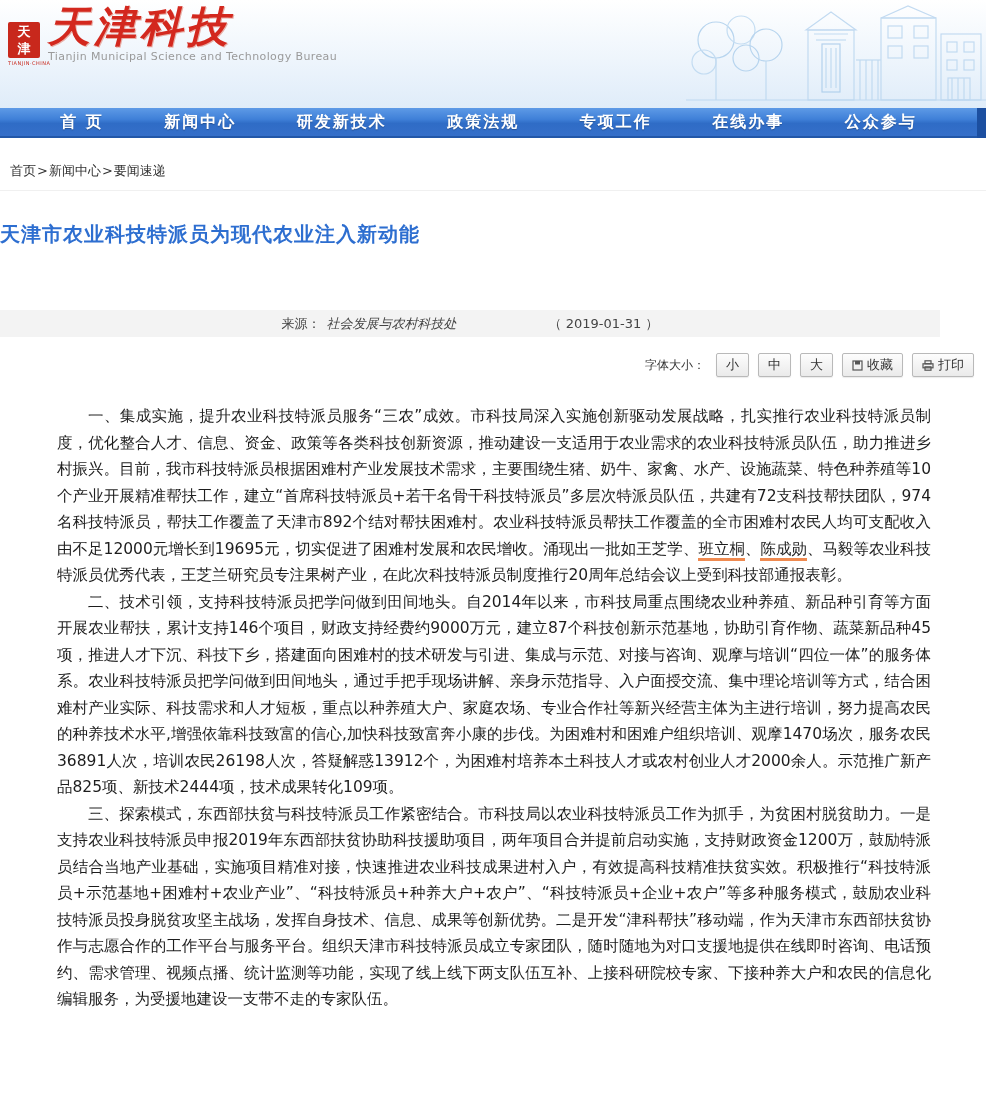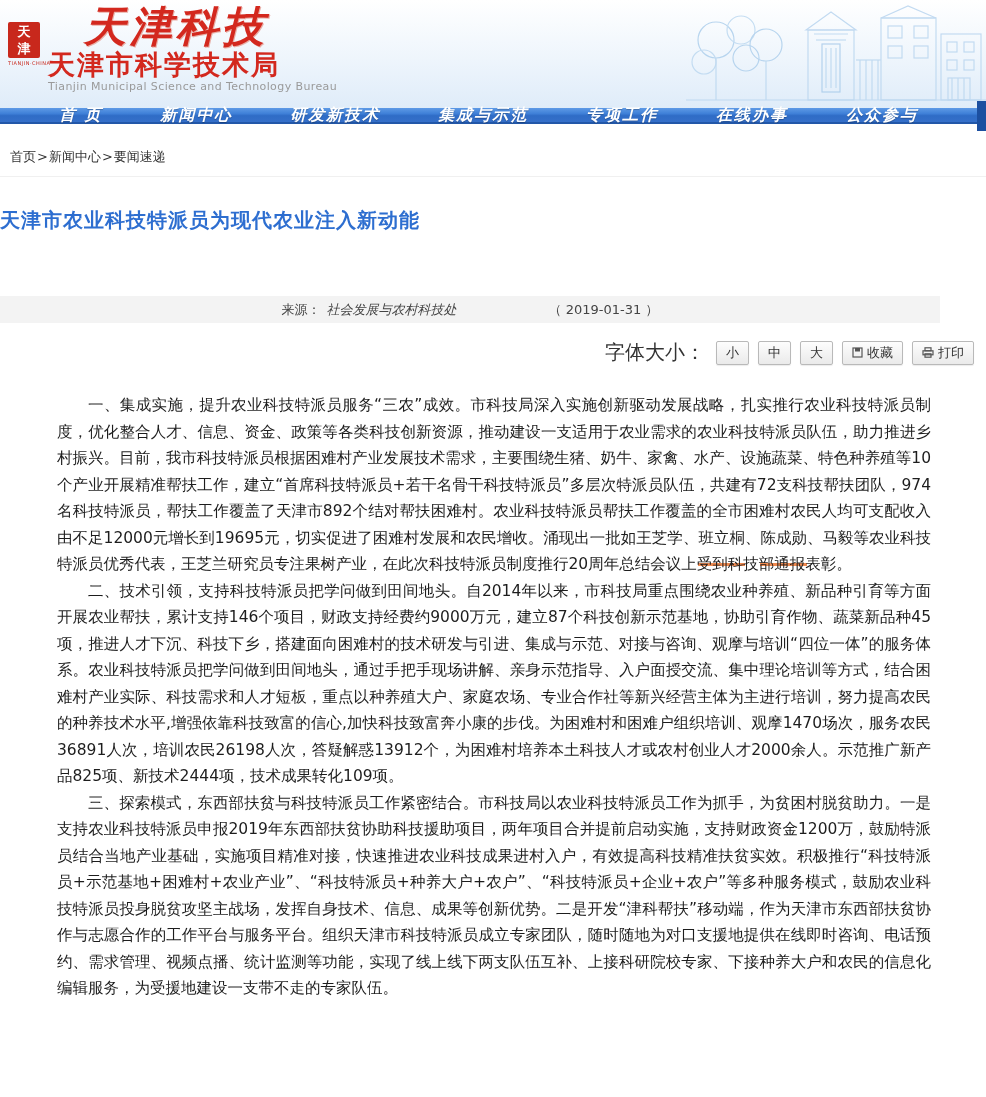--- a/index.html
+++ b/index.html
@@ -40,37 +40,36 @@
     white-space: nowrap;
   }
   .brand { position: absolute; left: 48px; top: 4px; }
   .brand-cn {
     font-family: "DejaVu Serif", "Liberation Serif", serif;
     font-weight: bold; font-style: italic;
     font-size: 42px; line-height: 46px;
     color: #d3281e;
     letter-spacing: 4px;
     text-shadow: 1px 1px 0 #e8b0a8;
-    margin-left: 36px;
   }
   .brand-bureau {
     font-weight: bold; font-size: 27px; line-height: 30px;
     color: #d3281e; letter-spacing: 2px;
   }
   .brand-en {
     font-size: 11px; color: #9a9a9a; margin-top: 0; letter-spacing: 0.4px;
   }
 
   
   .main-nav {
     position: relative;
-    width: 986px; height: 16px;
+    width: 986px; height: 30px;
     background: linear-gradient(180deg, #5e9ae6 0%, #3f80d8 40%, #2f6cc6 55%, #356fc9 100%);
     border-bottom: 2px solid #2257a8;
-    display: flex; align-items: center; font-style: italic;
+    display: flex; align-items: center;
   }
   .nav-items {
     flex: 1 1 auto;
     display: flex; justify-content: space-around; align-items: center;
     padding: 0 30px;
   }
   .nav-item {
     color: #ffffff; font-size: 16px; font-weight: bold;
     letter-spacing: 2px; cursor: pointer; white-space: nowrap;
     text-shadow: 0 1px 1px rgba(0,0,0,0.25);
@@ -105,21 +104,21 @@
   }
   .source-bar .src-label { margin-right: 6px; }
   .source-bar .src-name { margin-right: 92px; font-style: italic; }
 
   
   .toolbar {
     margin: 16px 12px 0 0;
     display: flex; justify-content: flex-end; align-items: center;
     gap: 9px;
   }
-  .toolbar-label { font-size: 20px; color: #333; margin-right: 2px; }
+  .toolbar-label { font-size: 12px; color: #333; margin-right: 2px; }
   .tb-btn {
     display: inline-flex; align-items: center; gap: 4px;
     border: 1px solid #b9b9b9; border-radius: 2px;
     background: linear-gradient(180deg, #fdfdfd, #eaeaea);
     padding: 2px 9px;
     font-size: 13px; color: #333;
     font-family: inherit;
     cursor: pointer;
     box-shadow: 0 1px 1px rgba(0,0,0,0.08);
   }
@@ -129,21 +128,21 @@
   .article-body {
     margin: 26px 55px 0 57px;
     font-size: 15.5px;
     line-height: 26.5px;
     color: #1d1d1d;
     text-align: justify;
   }
   .article-body p { text-indent: 2em; }
   .name-underline {
     border-bottom: 3px solid #ef8a50;
-    padding-bottom: 16px;
+    padding-bottom: 0px;
   }
 </style>
 </head>
 <body>
 
 <div class="site-header">
   <svg class="header-sketch" viewBox="0 0 300 108" fill="none" stroke="#b9d5ef" stroke-width="1.2">
 
     <polygon points="120,30 145,12 170,30"></polygon>
     <rect x="122" y="30" width="46" height="70"></rect>
@@ -189,31 +188,30 @@
   <div class="seal">
     <div class="seal-box">
       <span>天</span>
       <span>津</span>
     </div>
     <div class="seal-caption">TIANJIN·CHINA</div>
   </div>
 
   <div class="brand">
     <div class="brand-cn">天津科技</div>
-    <div class="brand-bureau">天津市科学技术局</div>
     <div class="brand-en">Tianjin Municipal Science and Technology Bureau</div>
   </div>
 </div>
 
 <div class="main-nav">
   <div class="nav-items">
     <span class="nav-item">首 页</span>
     <span class="nav-item">新闻中心</span>
     <span class="nav-item">研发新技术</span>
-    <span class="nav-item">集成与示范</span>
+    <span class="nav-item">政策法规</span>
     <span class="nav-item">专项工作</span>
     <span class="nav-item">在线办事</span>
     <span class="nav-item">公众参与</span>
   </div>
   <div class="nav-endcap"></div>
 </div>
 
 <div class="breadcrumb">
   <span>首页</span><span class="crumb-sep">&gt;</span><span>新闻中心</span><span class="crumb-sep">&gt;</span><span>要闻速递</span>
 </div>

